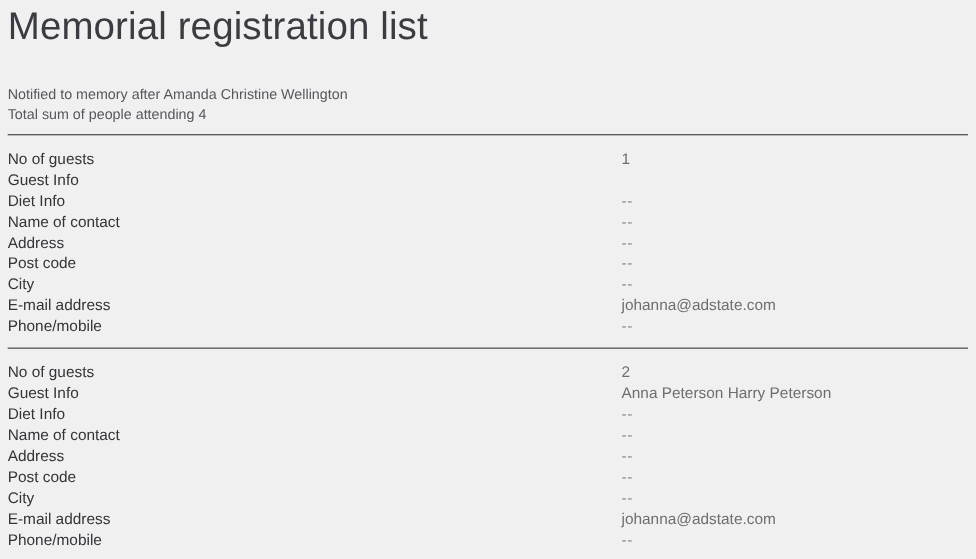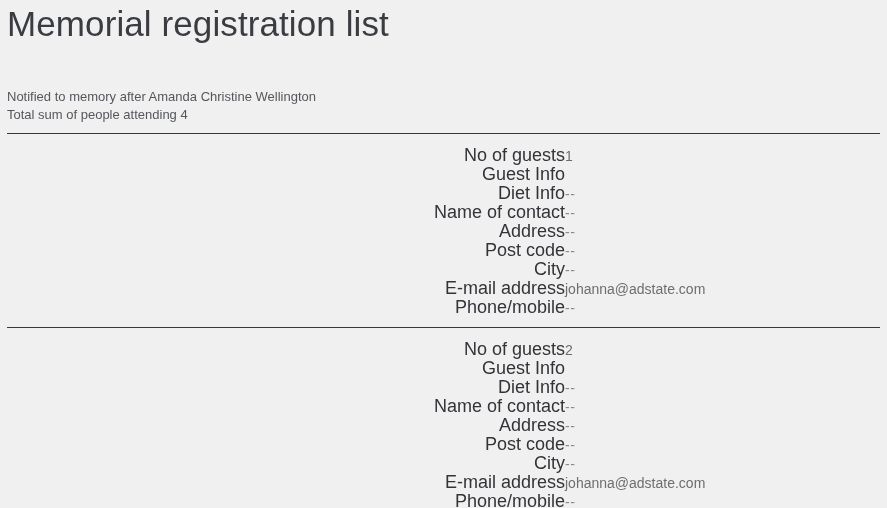--- a/index.html
+++ b/index.html
@@ -26,21 +26,21 @@
   .page-title {
     font-size: 35px;
     font-weight: 300;
     color: #3a3c42;
     letter-spacing: 0.1px;
     line-height: 1.05;
     margin: 0;
     padding-top: 6px;
   }
   .subtitle-block {
-    margin-top: 45px;
+    margin-top: 34px;
   }
   .subtitle-line {
     font-size: 13px;
     color: #55575c;
     line-height: 18px;
     white-space: nowrap;
   }
   .divider {
     height: 0;
     border: 0;
@@ -53,24 +53,23 @@
   }
   .record-row {
     display: flex;
     align-items: baseline;
     height: 19px;
     line-height: 19px;
   }
   .record-label {
     width: 558px;
     flex: 0 0 558px;
-    font-size: 18px;
+    font-size: 14px;
     color: #333438;
     white-space: nowrap;
-    text-align: right;
   }
   .record-value {
     flex: 1 1 auto;
     font-size: 14px;
     color: #6d6e70;
     white-space: nowrap;
   }
   .record-value.dash {
     color: #8a8b8d;
     letter-spacing: 0.5px;
@@ -137,20 +136,21 @@
 
   <hr class="block-divider">
 
   <div class="record-block">
     <div class="record-row">
       <span class="record-label">No of guests</span>
       <span class="record-value">2</span>
     </div>
     <div class="record-row">
       <span class="record-label">Guest Info</span>
+      <span class="record-value">Anna Peterson Harry Peterson</span>
     </div>
     <div class="record-row">
       <span class="record-label">Diet Info</span>
       <span class="record-value dash">--</span>
     </div>
     <div class="record-row">
       <span class="record-label">Name of contact</span>
       <span class="record-value dash">--</span>
     </div>
     <div class="record-row">

